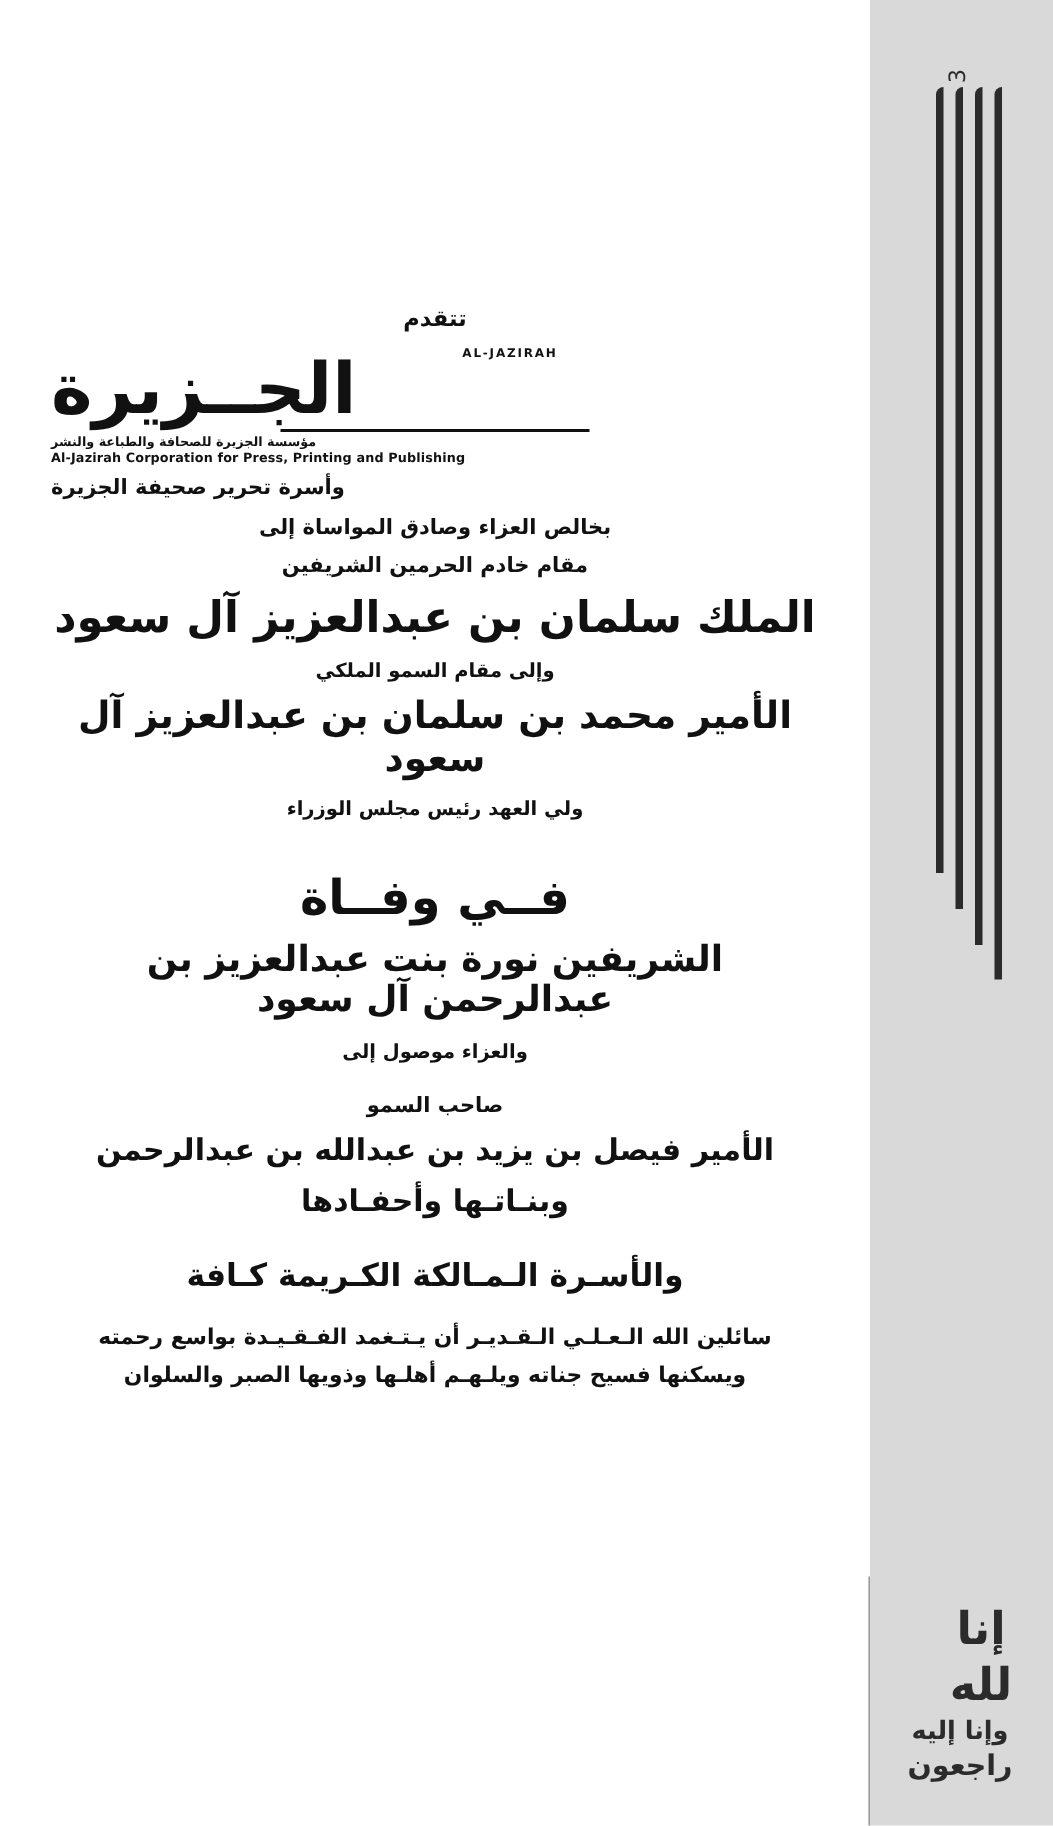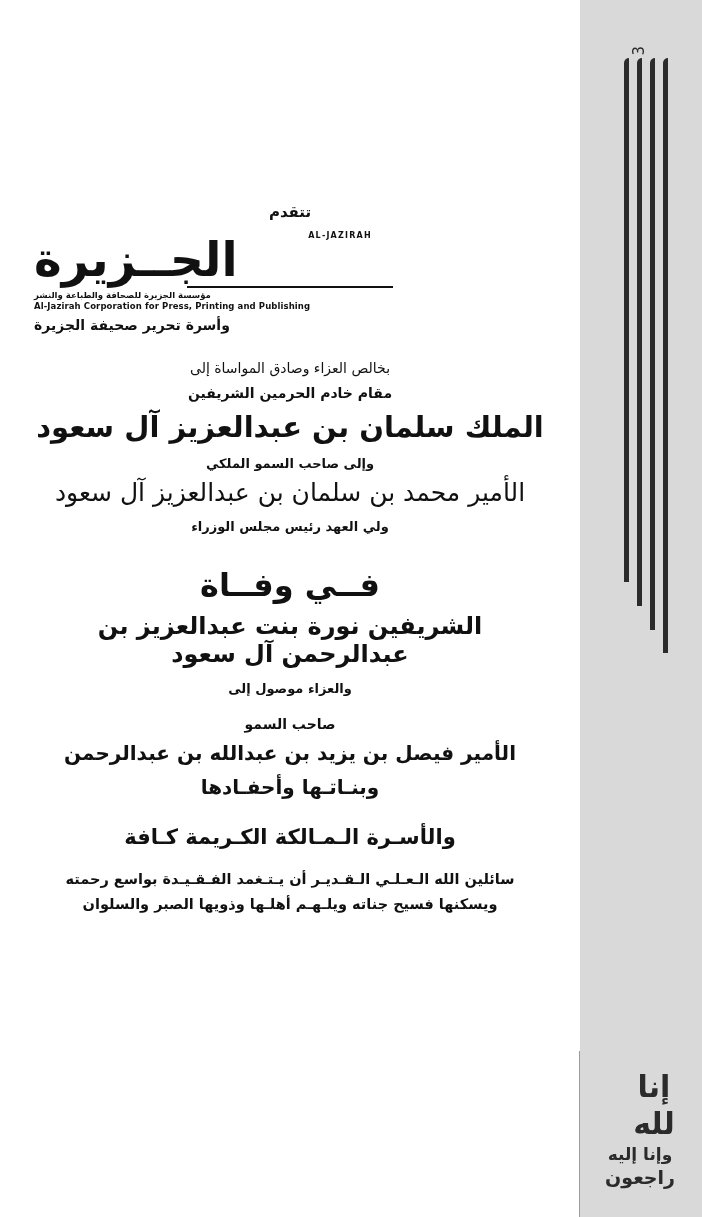--- a/index.html
+++ b/index.html
@@ -151,23 +151,23 @@
     direction: ltr;
   }
   .masthead-dept {
     font-size: 14px;
     font-weight: bold;
     color: #111;
     margin-top: 6px;
   }
 
   .line-cond {
-    margin-top: 27px;
+    margin-top: 11px;
     font-size: 14px;
-    font-weight: normal;
+    font-weight: bold;
   }
   .line-maqam {
     margin-top: 9px;
     font-size: 14px;
     font-weight: bold;
   }
 
   .name-king {
     margin-top: 10px;
     font-size: 29px;
@@ -178,21 +178,21 @@
 
   .line-wa-ila {
     margin-top: 12px;
     font-size: 13px;
     font-weight: bold;
   }
 
   .name-crown {
     margin-top: 8px;
     font-size: 25px;
-    font-weight: normal;
+    font-weight: bold;
     letter-spacing: -0.5px;
     line-height: 1.15;
   }
 
   .title-crown {
     margin-top: 11px;
     font-size: 13px;
     font-weight: bold;
   }
 
@@ -290,21 +290,21 @@
       <div class="masthead-rule"></div>
       <div class="masthead-sub-ar">مؤسسة الجزيرة للصحافة والطباعة والنشر</div>
       <div class="masthead-sub-en">Al-Jazirah Corporation for Press, Printing and Publishing</div>
       <div class="masthead-dept">وأسرة تحرير صحيفة الجزيرة</div>
     </div>
 
     <div class="line-cond">بخالص العزاء وصادق المواساة إلى</div>
     <div class="line-maqam">مقام خادم الحرمين الشريفين</div>
     <div class="name-king">الملك سلمان بن عبدالعزيز آل سعود</div>
 
-    <div class="line-wa-ila">وإلى صاحب السمو الملكي</div>
+    <div class="line-wa-ila">وإلى مقام السمو الملكي</div>
     <div class="name-crown">الأمير محمد بن سلمان بن عبدالعزيز آل سعود</div>
     <div class="title-crown">ولي العهد رئيس مجلس الوزراء</div>
 
     <div class="fi-wafat">فــي وفــاة</div>
 
     <div class="name-princess">الشريفين نورة بنت عبدالعزيز بن عبدالرحمن آل سعود</div>
 
     <div class="line-azaa">والعزاء موصول إلى</div>
 
     <div class="line-sahib">صاحب السمو</div>

